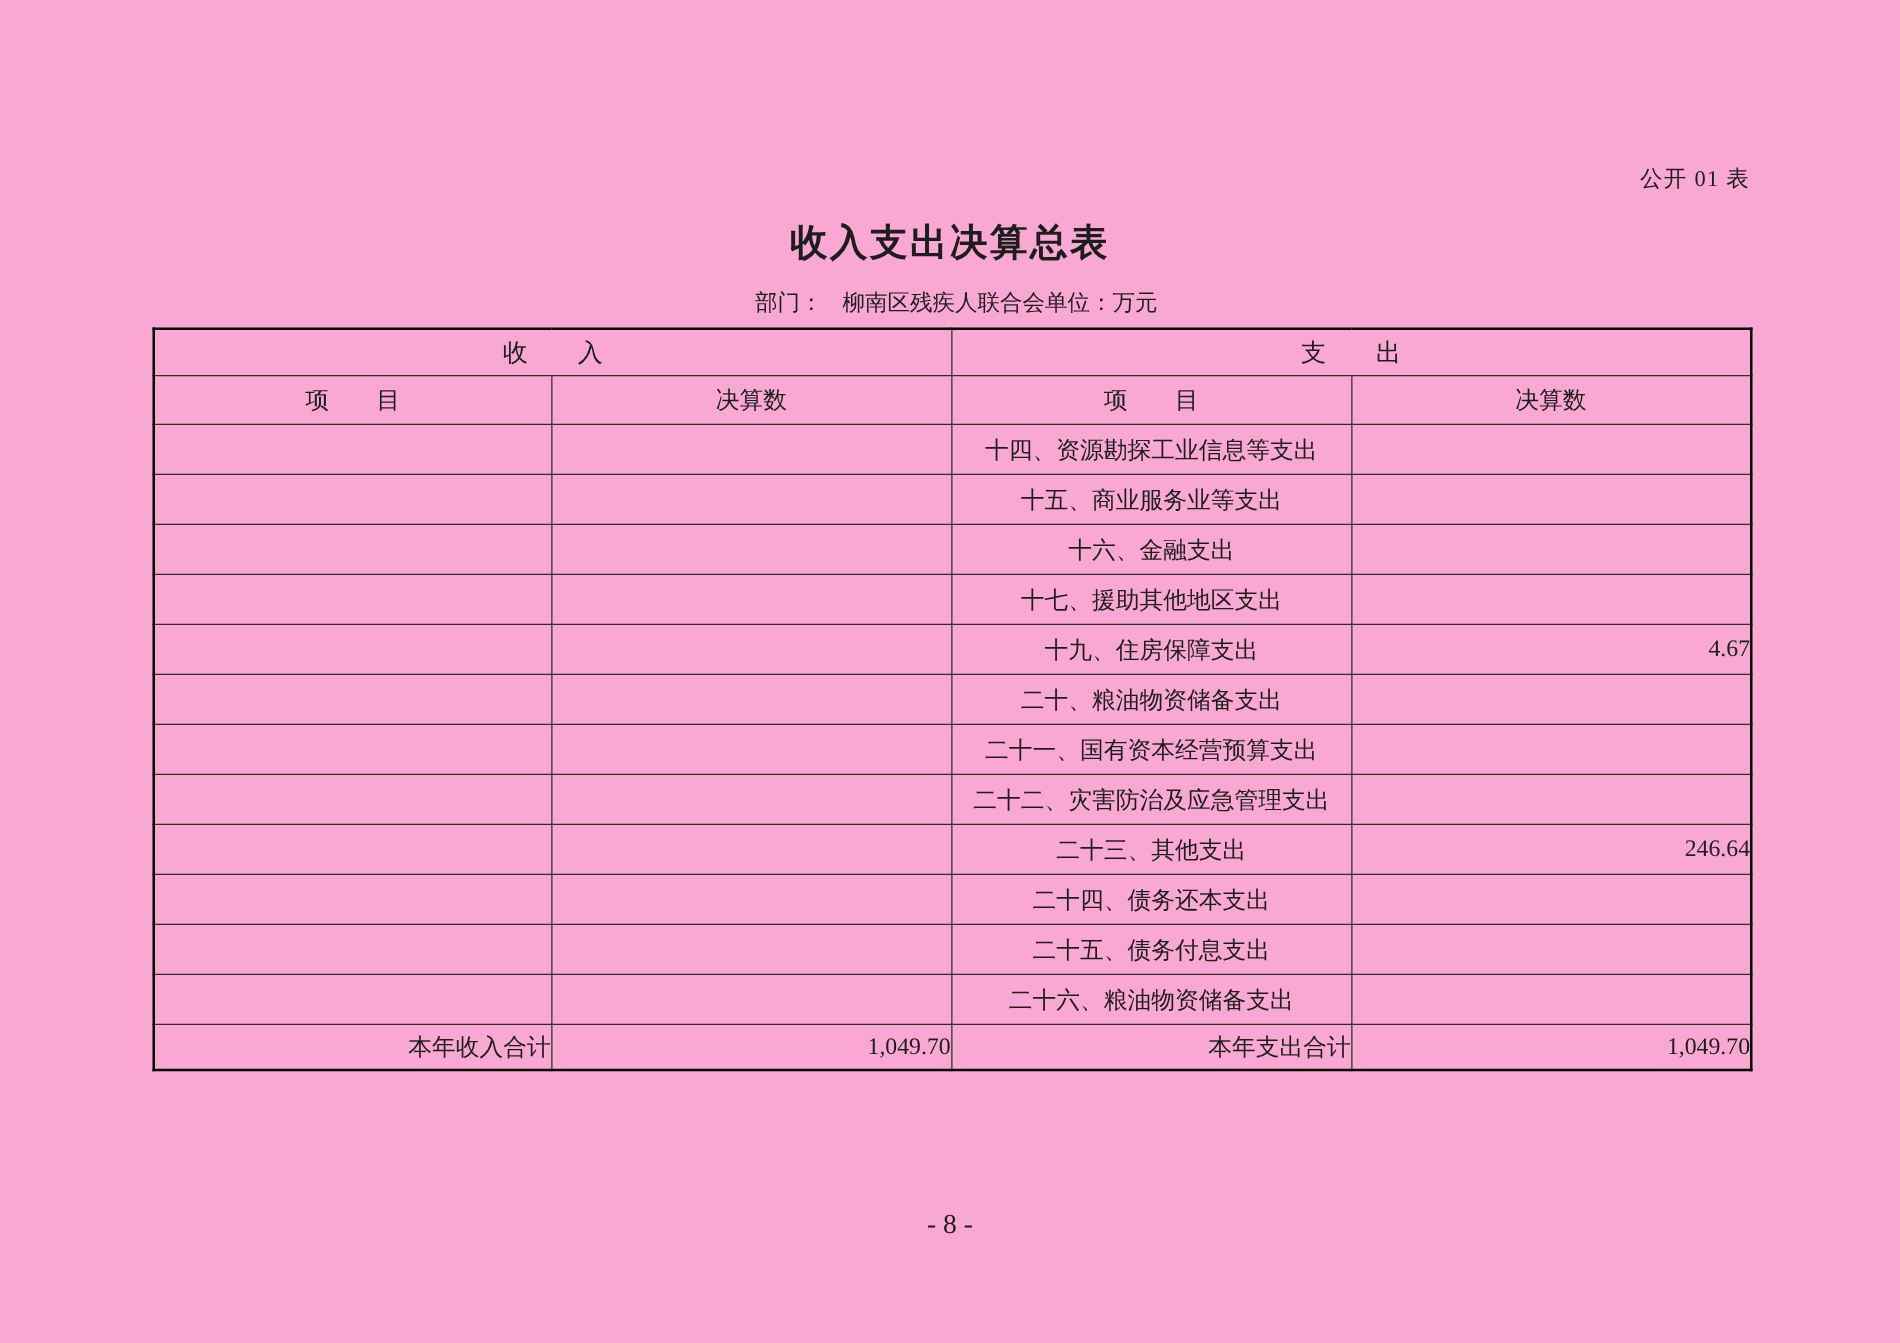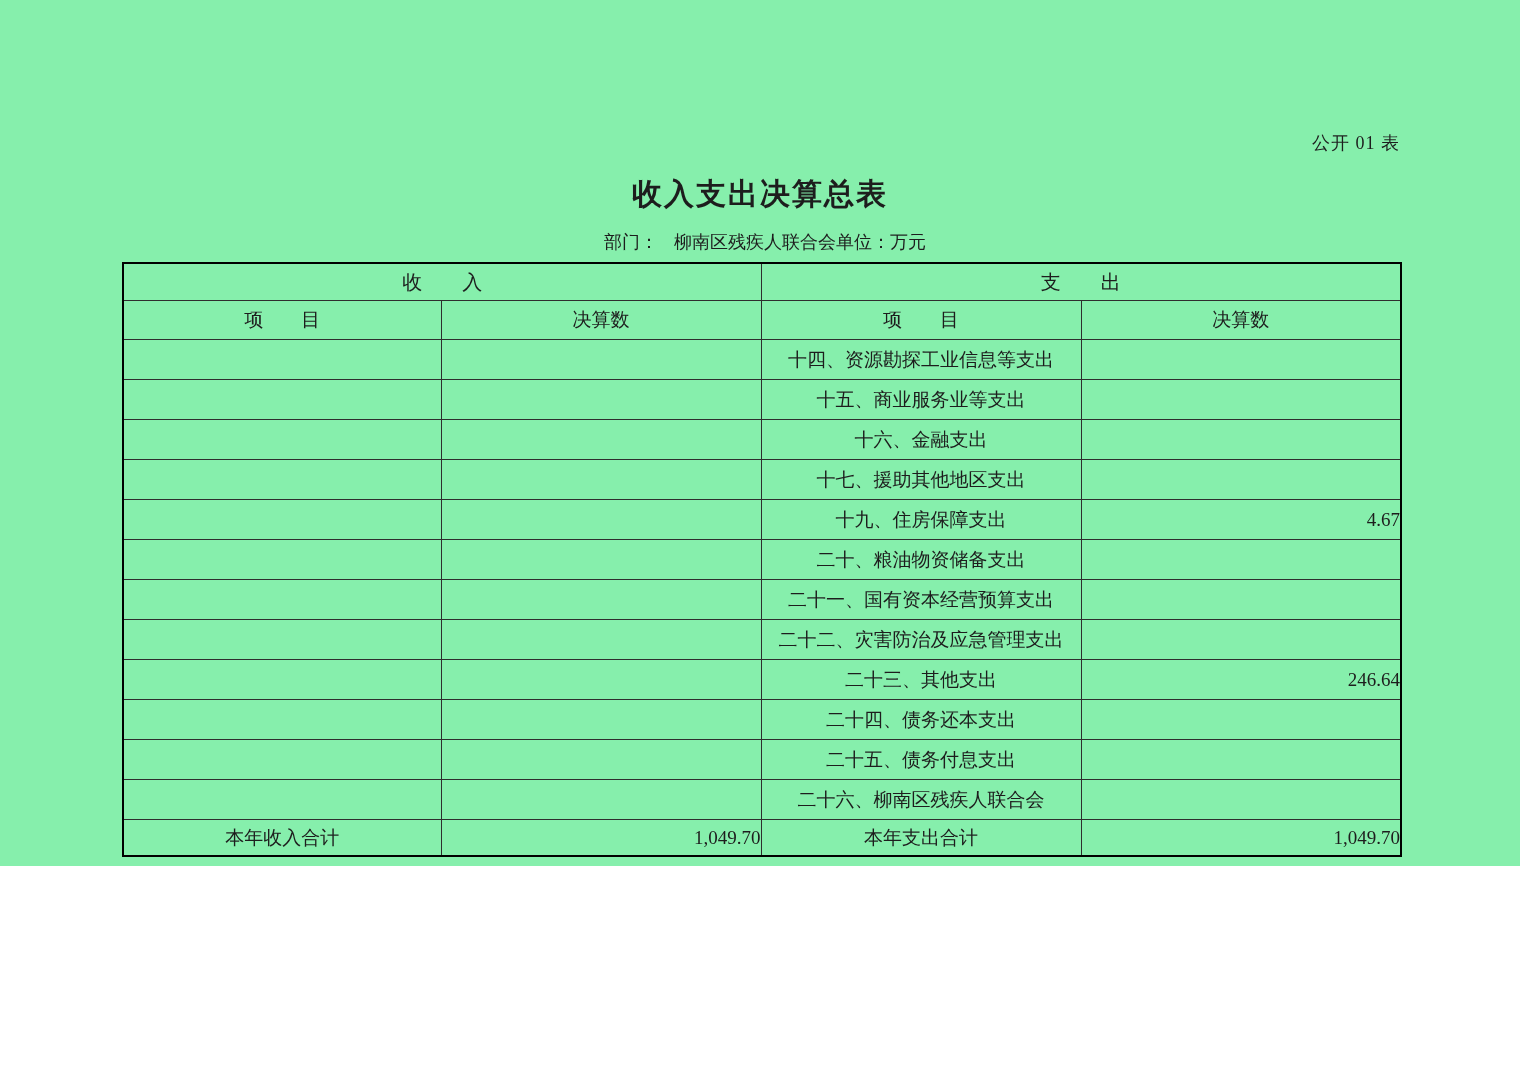--- a/index.html
+++ b/index.html
@@ -3,22 +3,22 @@
 <meta charset="utf-8">
 <style>
   html, body {
     margin: 0;
     padding: 0;
     background: #ffffff;
   }
   .page {
     position: relative;
     width: 1520px;
-    height: 866px;
-    background: #86efac;
+    height: 1074px;
+    background: #f9a8d4;
     font-family: "Liberation Serif", "DejaVu Serif", serif;
     color: #1d1d1d;
     overflow: hidden;
   }
   .doc-tag {
     position: absolute;
     top: 131px;
     right: 120px;
     font-size: 18px;
     letter-spacing: 1px;
@@ -80,21 +80,21 @@
     padding-left: 10px;
   }
   .num-cell {
     text-align: right;
     padding-right: 12px;
     margin-left: 28px;
   }
   .total-row td { height: 35px; }
   .total-label {
     font-weight: bold;
-    text-align: center;
+    text-align: right;
     font-size: 19px;
   }
   .page-number {
     position: absolute;
     top: 966px;
     left: 0;
     width: 1520px;
     text-align: center;
     font-size: 22px;
   }
@@ -197,21 +197,21 @@
       </tr>
       <tr class="data-row">
         <td class="item-cell"></td>
         <td class="num-cell"></td>
         <td class="item-cell">二十五、债务付息支出</td>
         <td class="num-cell"></td>
       </tr>
       <tr class="data-row">
         <td class="item-cell"></td>
         <td class="num-cell"></td>
-        <td class="item-cell">二十六、柳南区残疾人联合会</td>
+        <td class="item-cell">二十六、粮油物资储备支出</td>
         <td class="num-cell"></td>
       </tr>
       <tr class="total-row">
         <td class="total-label">本年收入合计</td>
         <td class="num-cell">1,049.70</td>
         <td class="total-label">本年支出合计</td>
         <td class="num-cell">1,049.70</td>
       </tr>
     </tbody>
   </table>

